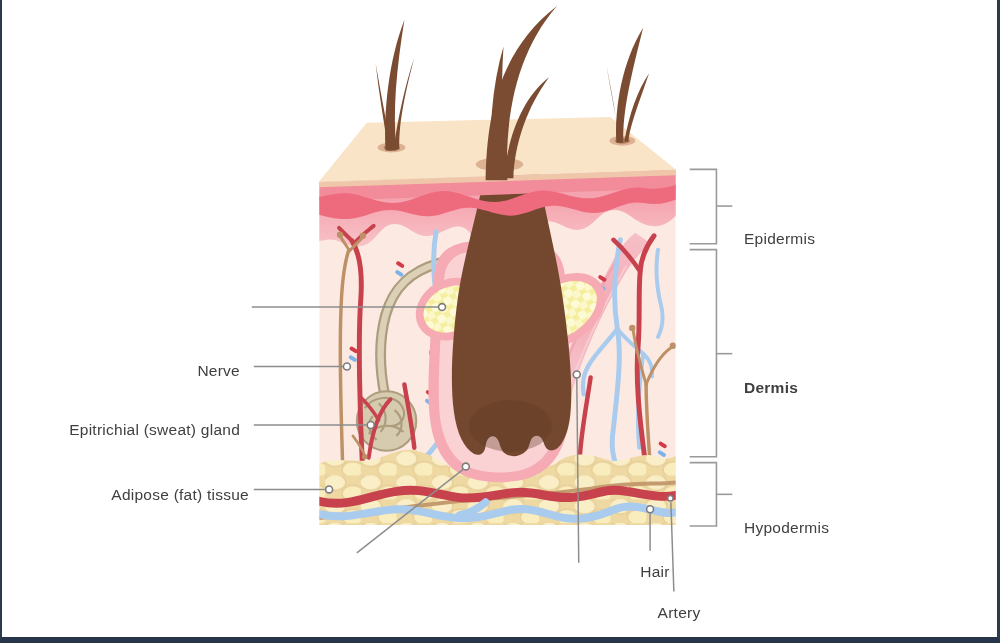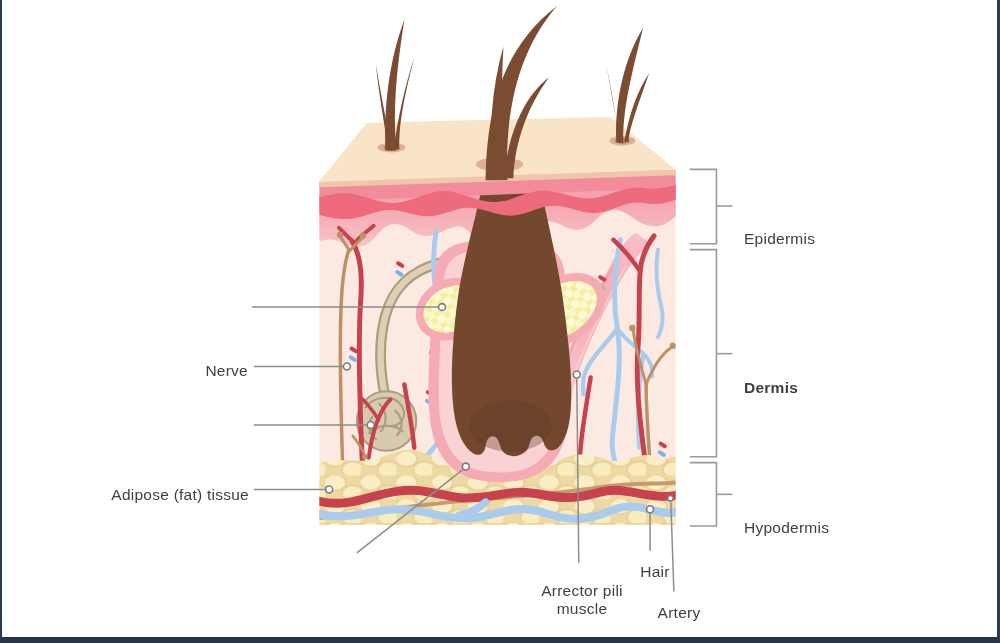--- a/index.html
+++ b/index.html
@@ -254,24 +254,24 @@
       <circle cx="370" cy="429" r="3.5"></circle>
           <circle cx="328" cy="494" r="3.5"></circle>
       <circle cx="466" cy="471" r="3.5"></circle>
           <circle cx="578" cy="378" r="3.5"></circle>
       <circle cx="652" cy="514" r="3.5"></circle>
           <circle cx="672.5" cy="503" r="2.8"></circle>
     </g>
   </g>
 </svg>
 
-<div class="lbl leftcol" style="top:362px;margin-left:8px;">Nerve</div>
+<div class="lbl leftcol" style="top:362px;">Nerve</div>
+<div class="lbl leftcol" style="top:421px;">Epitrichial (sweat) gland</div>
 <div class="lbl leftcol" style="top:486px;margin-left:9px;">Adipose (fat) tissue</div>
 
-<div class="lbl center" style="left:539px;top:582px;width:82px;">Arrector pili muscle</div>
 <div class="lbl center" style="left:613px;top:563px;width:80px;">Hair</div>
 <div class="lbl center" style="left:637px;top:604px;width:80px;">Artery</div>
 
 <div class="lbl layer" style="left:742px;top:202px;">Epidermis</div>
 <div class="lbl layer" style="left:742px;top:351px;font-weight:bold;">Dermis</div>
 <div class="lbl layer" style="left:742px;top:491px;">Hypodermis</div>
 
 </div>
 
 </body></html>

